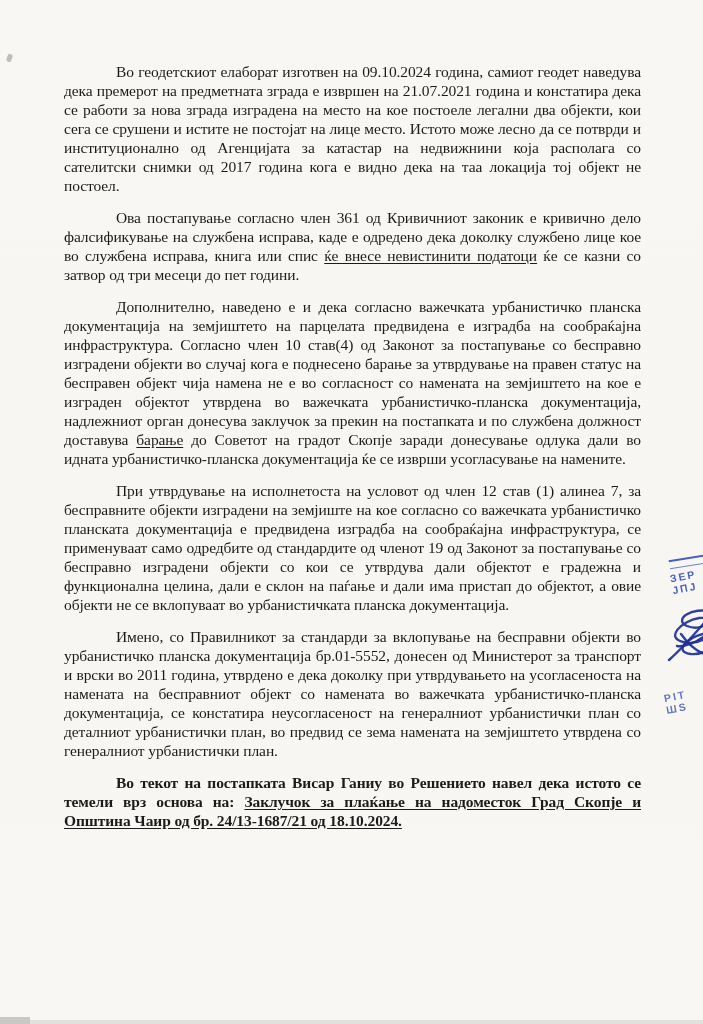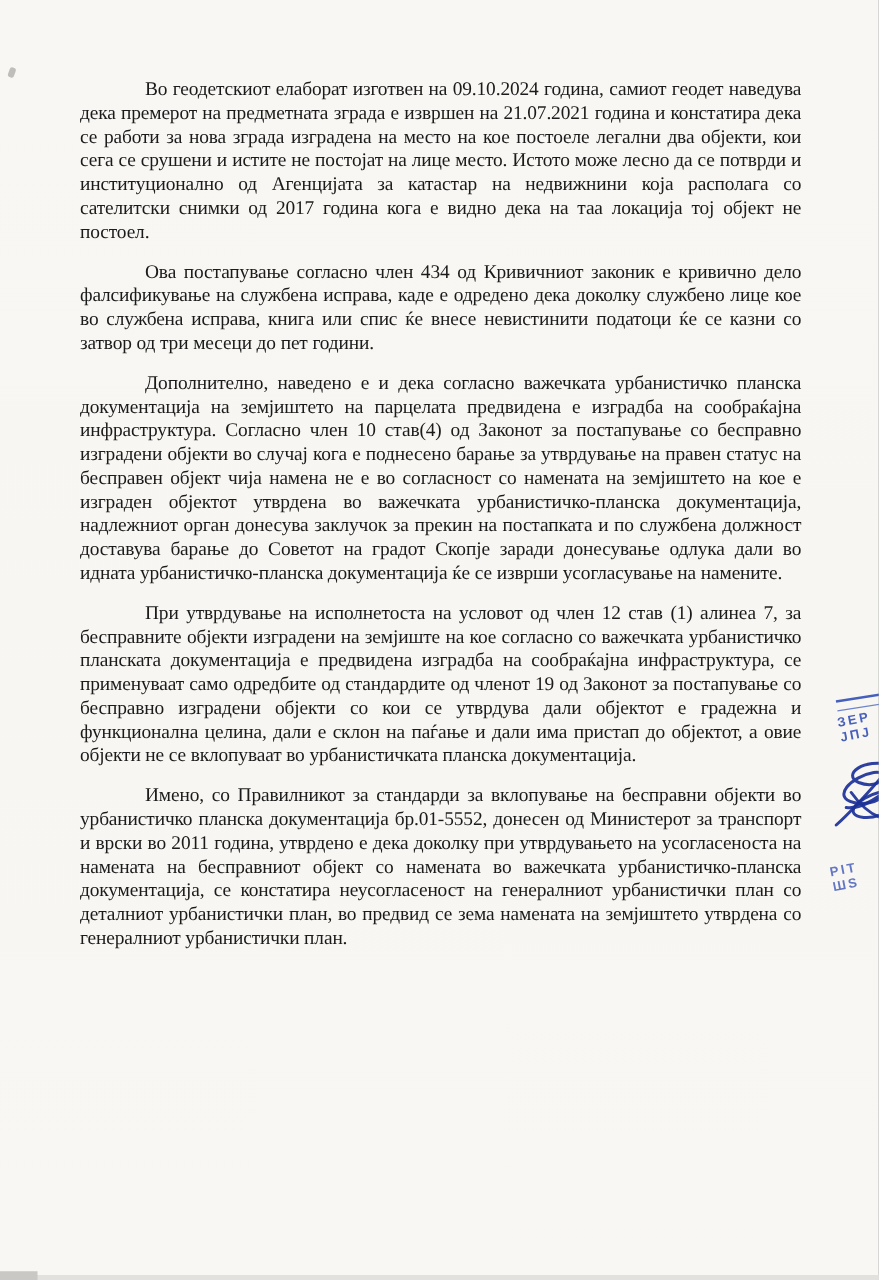--- a/index.html
+++ b/index.html
@@ -24,21 +24,21 @@
     letter-spacing: -0.1px;
     color: #1b1b1b;
   }
   .para {
     margin: 0 0 13px 0;
     text-indent: 52px;
     text-align: justify;
   }
   .para.bold { font-weight: bold; }
   .para.bold-italic { font-weight: bold; font-style: italic; word-spacing: 3px; }
-  .u { text-underline-offset: 2px; }
+  .u { text-decoration: underline; text-underline-offset: 2px; }
 
   
   .stamp {
     position: absolute;
     top: 548px;
     right: 0;
     width: 64px;
     height: 195px;
     pointer-events: none;
   }
@@ -90,24 +90,25 @@
     transform: rotate(20deg);
   }
 </style>
 </head>
 <body>
 
 <div class="page">
 
   <div class="body-text" id="doc-body">
       <p class="para normal"><span>Во геодетскиот елаборат изготвен на 09.10.2024 година, самиот геодет наведува дека премерот на предметната зграда е извршен на 21.07.2021 година и констатира дека се работи за нова зграда изградена на место на кое постоеле легални два објекти, кои сега се срушени и истите не постојат на лице место. Истото може лесно да се потврди и институционално од Агенцијата за катастар на недвижнини која располага со сателитски снимки од 2017 година кога е видно дека на таа локација тој објект не постоел.</span></p>
-      <p class="para normal"><span>Ова постапување согласно член 434 од Кривичниот законик е кривично дело фалсификување на службена исправа, каде е одредено дека доколку службено лице кое во службена исправа, книга или спис </span><span class="u">ќе внесе невистинити податоци</span><span> ќе се казни со затвор од три месеци до пет години.</span></p>
+      <p class="para normal"><span>Ова постапување согласно член 361 од Кривичниот законик е кривично дело фалсификување на службена исправа, каде е одредено дека доколку службено лице кое во службена исправа, книга или спис </span><span class="u">ќе внесе невистинити податоци</span><span> ќе се казни со затвор од три месеци до пет години.</span></p>
       <p class="para normal"><span>Дополнително, наведено е и дека согласно важечката урбанистичко планска документација на земјиштето на парцелата предвидена е изградба на сообраќајна инфраструктура. Согласно член 10  став(4) од Законот за постапување со бесправно изградени објекти  во случај кога е поднесено барање за утврдување на правен статус на бесправен објект чија намена не е во согласност со намената на земјиштето на кое е изграден објектот утврдена во важечката урбанистичко-планска документација, надлежниот орган донесува заклучок за прекин на постапката и по службена должност доставува </span><span class="u">барање</span><span> до Советот на градот Скопје заради донесување одлука дали во идната урбанистичко-планска документација ќе се изврши усогласување на намените.</span></p>
       <p class="para normal"><span>При утврдување на исполнетоста на условот од член 12 став (1) алинеа 7, за бесправните објекти изградени на земјиште на кое согласно со важечката урбанистичко планската документација е предвидена изградба на сообраќајна инфраструктура, се применуваат само одредбите од стандардите од членот 19 од Законот за постапување со бесправно изградени објекти со кои се утврдува дали објектот е градежна и функционална целина, дали е склон на паѓање и дали има пристап до објектот, а овие објекти не се вклопуваат во урбанистичката планска документација.</span></p>
       <p class="para normal"><span>Имено, со Правилникот за стандарди за вклопување на бесправни објекти во урбанистичко планска документација бр.01-5552, донесен од Министерот за транспорт и врски во 2011 година, утврдено е дека доколку при утврдувањето на усогласеноста на намената на бесправниот објект со намената во важечката урбанистичко-планска документација, се констатира неусогласеност на генералниот урбанистички план со деталниот урбанистички план, во предвид се зема намената на земјиштето утврдена со генералниот урбанистички план.</span></p>
+      <p class="para bold"><span>Во текот на постапката Висар Ганиу во Решението навел дека истото се темели врз основа на: </span><span class="u">Заклучок за плаќање на надоместок Град Скопје и Општина Чаир од бр. 24/13-1687/21 од 18.10.2024.</span></p>
     </div>
 
   <div class="stamp">
     <div class="stamp-lines"></div>
     <div class="stamp-text top">
       <span>ЗЕР</span>
       <span>ЈПЈ</span>
     </div>
     <svg class="scribble" width="62" height="80" viewBox="0 0 62 80" fill="none">
       <g stroke="rgba(28,48,152,0.92)" stroke-width="2.4" stroke-linecap="round" fill="none">

